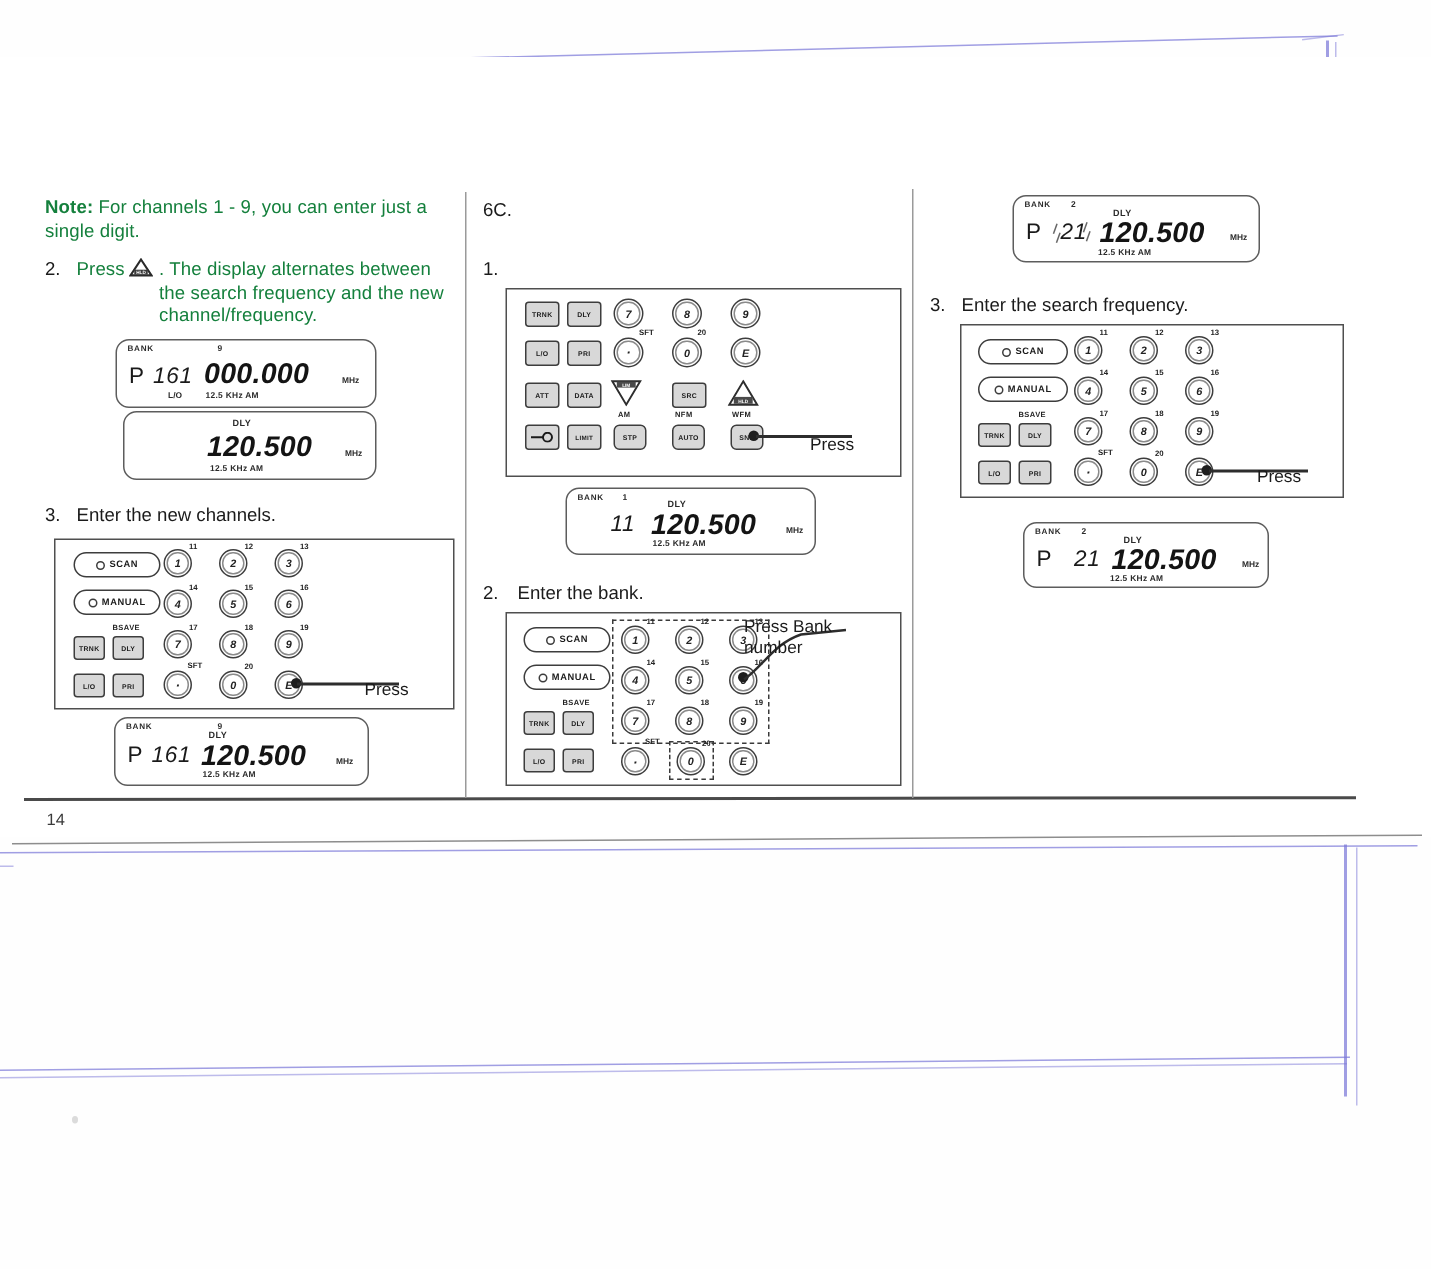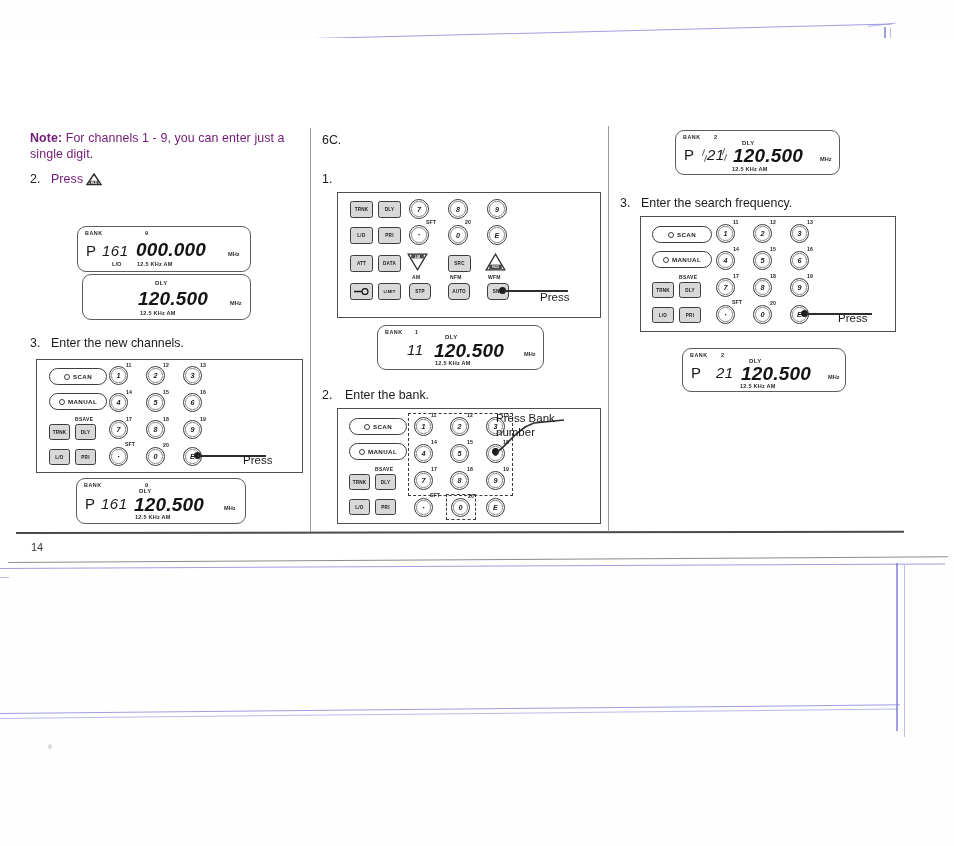--- a/index.html
+++ b/index.html
@@ -16,21 +16,21 @@
   .page-sheet{
     position:absolute;left:0;top:38px;width:954px;height:520px;
     background:#ffffff;
   }
   .rule{position:absolute;background:#4a4a4a;}
   .rule.light{background:#8d8d8d;}
   .divider{position:absolute;width:1px;background:#9a9a9a;}
 
   
   .col{position:absolute;}
-  .body-txt{font-size:12.4px;line-height:15.6px;color:#701a75;letter-spacing:.1px;}
+  .body-txt{font-size:12.4px;line-height:15.6px;color:#15803d;letter-spacing:.1px;}
   .body-txt b{font-weight:bold;}
   .num{position:absolute;font-size:12.4px;color:#1b1b1b;}
   .ttl{font-size:12.4px;line-height:15.6px;color:#1b1b1b;}
   .pageno{position:absolute;font-size:11px;color:#3a3a3a;}
 
   
   .lcd{
     position:absolute;border:1.4px solid #5d5d5d;border-radius:9px;
     background:#ffffff;
   }
@@ -126,20 +126,21 @@
   <div class="num" style="left:30px;top:172px;">2.</div>
   <div class="body-txt" style="position:absolute;left:51px;top:172px;">Press</div>
 
   <div class="hld-ico" style="left:86px;top:172px;">
     <svg width="16" height="13" viewBox="0 0 16 13">
       <path d="M8 1 L15 11.6 L1 11.6 Z" fill="none" stroke="#2a2a2a" stroke-width="1.4"></path>
       <rect x="3.5" y="7.8" width="9" height="3.2" fill="#3a3a3a"></rect>
       <text x="8" y="10.6" font-size="3.1" fill="#ffffff" text-anchor="middle" font-family="Liberation Sans, sans-serif" font-weight="bold">HLD</text>
     </svg>
   </div>
+  <div class="body-txt" style="position:absolute;left:106px;top:172px;width:196px;">. The display alternates between the search frequency and the new channel/frequency.</div>
 
   <div class="lcd" style="left:77px;top:226px;width:172px;height:44px;">
     <div class="bank">BANK</div>
     <div class="bankno" style="left:67px;top:3px;">9</div>
     <div class="pfx" style="left:8px;top:15px;">P</div>
     <div class="chan" style="left:24px;top:15px;">161</div>
     <div class="freq" style="left:58px;top:12px;">000.000</div>
     <div class="mhz" style="left:150px;top:24px;">MHz</div>
     <div class="lo" style="left:34px;top:34px;">L/O</div>
     <div class="mode" style="left:59px;top:34px;">12.5  KHz AM</div>

